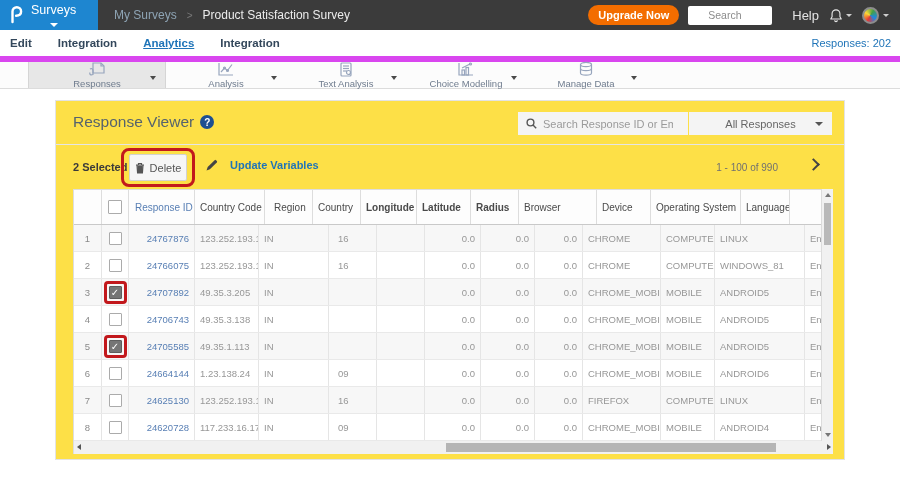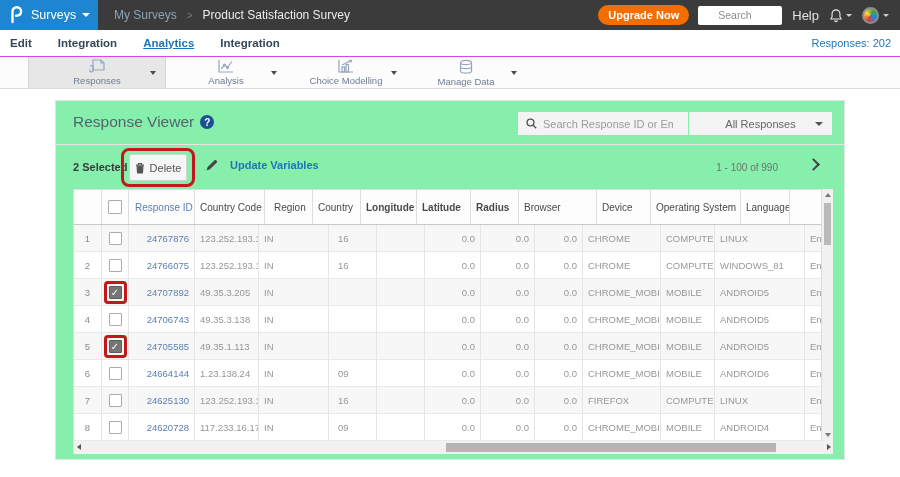--- a/index.html
+++ b/index.html
@@ -3,55 +3,55 @@
 <meta charset="utf-8">
 <style>
   * { margin:0; padding:0; box-sizing:border-box; }
   body { background:#ffffff; font-family:"Liberation Sans","DejaVu Sans",sans-serif; }
   .page { position:relative; width:900px; height:477px; background:#fff; overflow:hidden; }
 
   
   .topbar { position:absolute; top:0; left:0; width:900px; height:30px; background:#3b3b3b; display:flex; align-items:center; }
   .logo-area { width:98px; height:30px; background:#1e86d0; display:flex; align-items:center; padding-left:9px; gap:8px; }
   .logo-mark svg { display:block; }
-  .product-menu { display:flex; align-items:center; gap:6px; color:#fff; font-size:12.5px; cursor:pointer; }
+  .product-menu { display:flex; align-items:center; gap:6px; color:#fff; font-size:12.5px; cursor:pointer;flex-direction:column; }
   .caret-down { width:0; height:0; border-left:4px solid transparent; border-right:4px solid transparent; border-top:4px solid #fff; }
   .breadcrumb { display:flex; align-items:center; margin-left:16px; gap:10px; font-size:12px; }
   .crumb-parent { color:#8ea4b4; cursor:pointer; }
   .crumb-sep { color:#7a7a7a; font-size:10px; }
   .crumb-title { color:#ececec; }
   .topbar-spacer { flex:1; }
   .upgrade-btn { height:20px; padding:0 10px; background:#f36d00; border:none; border-radius:10px; color:#fff; font-size:11px; font-weight:bold; display:flex; align-items:center; margin-right:9px; cursor:pointer; font-family:inherit; }
-  .top-search { width:84px; height:19px; background:#fff; border-radius:2px; display:flex; align-items:center; padding:0 16px; gap:4px; margin-right:10px; }
+  .top-search { width:84px; height:19px; background:#fff; border-radius:2px; display:flex; align-items:center; padding:0 16px; gap:4px; margin-right:20px; }
   .top-search input { border:none; outline:none; background:transparent; width:60px; font-size:10.5px; color:#555; font-family:inherit; }
   .top-search input::placeholder { color:#8b8b8b; }
   .help-link { color:#e3e3e3; font-size:13px; margin-right:10px; cursor:pointer; }
   .bell-wrap { display:flex; align-items:center; gap:3px; margin-right:10px; cursor:pointer; }
   .caret-sm { width:0; height:0; border-left:3.5px solid transparent; border-right:3.5px solid transparent; border-top:3.5px solid #cfcfcf; }
   .avatar-wrap { display:flex; align-items:center; gap:4px; margin-right:11px; cursor:pointer; }
   .avatar { width:17px; height:17px; border-radius:50%; border:2px solid #8d8d8d;
             background:conic-gradient(from 210deg,#e53935,#fdd835,#43a047,#1e88e5,#e53935); }
 
   
   .nav { position:absolute; top:30px; left:0; width:900px; height:26px; background:#fff; display:flex; align-items:center; padding-left:10px; gap:26px; }
   .nav-item { font-size:11.5px; font-weight:bold; color:#33475b; cursor:pointer; }
   .nav-item.active { color:#1f74b8; text-decoration:underline; }
   .responses-count { position:absolute; right:9px; top:7px; font-size:11px; color:#1f74b8; }
 
   
-  .toolbar { position:absolute; top:56px; left:0; width:900px; height:33px; background:#fcfcfc; border-top:1px solid #d946ef; border-bottom:1px solid #dcdcdc; display:flex; padding-left:28px; }
+  .toolbar { position:absolute; top:56px; left:0; width:900px; height:33px; background:#fcfcfc; border-top:6px solid #d946ef; border-bottom:1px solid #dcdcdc; display:flex; padding-left:28px; }
   .tb-item { position:relative; width:120px; height:100%; display:flex; align-items:center; justify-content:center; cursor:pointer; }
   .tb-item.active { width:138px; background:#e7e7e7; border-left:1px solid #d5d5d5; border-right:1px solid #d5d5d5; }
   .tb-inner { display:flex; flex-direction:column; align-items:center; line-height:1; }
   .tb-icon svg { display:block; stroke:#97a5bd; fill:none; stroke-width:1.2; }
   .tb-label { font-size:9.5px; color:#6f7c8e; margin-top:2px; white-space:nowrap; }
   .tb-caret { position:absolute; right:9px; top:14px; width:0; height:0; border-left:3.5px solid transparent; border-right:3.5px solid transparent; border-top:4px solid #4a4a4a; }
 
   
-  .panel { position:absolute; left:55px; top:100px; width:790px; height:360px; background:#86efac; border:1px solid #e3e3e3; }
+  .panel { position:absolute; left:55px; top:100px; width:790px; height:360px; background:#fde047; border:1px solid #e3e3e3; }
   .panel-header { position:relative; height:44px; border-bottom:1px solid #e5e5e5; }
   .panel-title { position:absolute; left:17px; top:12px; display:flex; align-items:center; gap:6px; font-size:15.5px; color:#56636d; }
   .help-badge { width:14px; height:14px; border-radius:50%; background:#1d4f91; color:#fff; font-size:10px; font-weight:bold; display:flex; align-items:center; justify-content:center; cursor:pointer; }
   .resp-search { position:absolute; left:462px; top:11px; width:170px; height:23px; background:#f4f4f4; display:flex; align-items:center; padding:0 8px; gap:6px; }
   .resp-search input { border:none; outline:none; background:transparent; width:130px; font-size:11px; color:#666; font-family:inherit; }
   .resp-search input::placeholder { color:#9a9a9a; }
   .filter-dd { position:absolute; right:12px; top:11px; width:143px; height:23px; background:#f4f4f4; display:flex; align-items:center; justify-content:center; font-size:11px; color:#666; cursor:pointer; }
   .filter-dd .caret-down { border-top-color:#555; position:absolute; right:9px; top:10px; }
 
   
@@ -180,20 +180,35 @@
               <circle cx="10.5" cy="8.5" r="1"></circle>
             </svg>
         </span>
         <span class="tb-label">Analysis</span>
       </span>
       <span class="tb-caret"></span>
     </div>
     <div class="tb-item">
       <span class="tb-inner">
         <span class="tb-icon">
+          <svg width="16" height="15" viewBox="0 0 16 15">
+              <rect x="3" y="1" width="10" height="13" rx="1"></rect>
+              <line x1="5" y1="4" x2="11" y2="4"></line>
+              <line x1="5" y1="6.5" x2="11" y2="6.5"></line>
+              <line x1="5" y1="9" x2="9" y2="9"></line>
+              <circle cx="10.5" cy="10.5" r="2"></circle>
+            </svg>
+        </span>
+        <span class="tb-label">Text Analysis</span>
+      </span>
+      <span class="tb-caret"></span>
+    </div>
+    <div class="tb-item">
+      <span class="tb-inner">
+        <span class="tb-icon">
           <svg width="18" height="15" viewBox="0 0 18 15">
               <path d="M2 1 v12 h14"></path>
               <rect x="5" y="8" width="2.5" height="5"></rect>
               <rect x="9" y="5.5" width="2.5" height="7.5"></rect>
               <path d="M5 6 l8 -4"></path>
               <circle cx="13.5" cy="2" r="1"></circle>
             </svg>
         </span>
         <span class="tb-label">Choice Modelling</span>
       </span>

